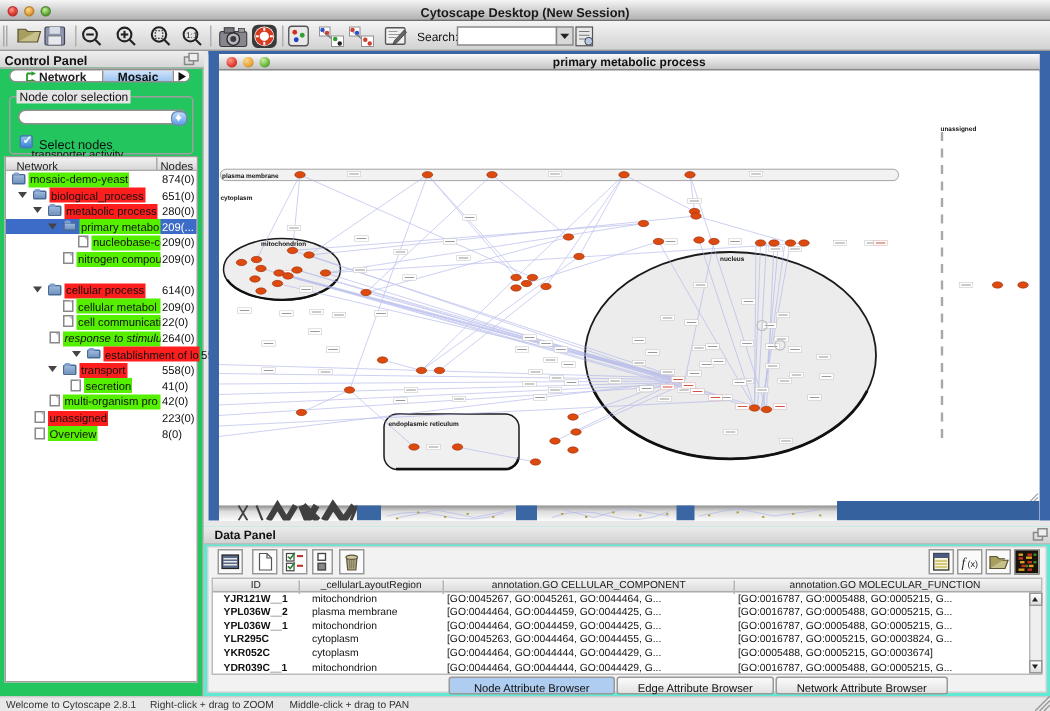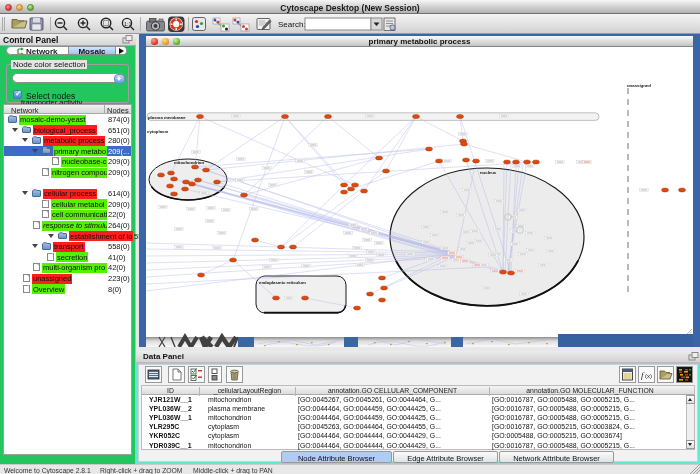--- a/index.html
+++ b/index.html
@@ -75,21 +75,21 @@
 #dthead { position:absolute; left:0; top:0; width:552px; height:9px; background:linear-gradient(#f4f4f4,#dcdcdc); border-bottom:1px solid #aaa; font-size:6.8px; color:#222; }
 #dthead div { position:absolute; top:0.5px; text-align:center; border-right:1px solid #b5b5b5; height:9px; }
 .drow { position:absolute; left:0; width:552px; height:9.15px; font-size:6.9px; color:#111; white-space:nowrap; }
 .drow b { position:absolute; left:7px; top:0.6px; }
 .drow .c2 { position:absolute; left:66px; top:0.6px; }
 .drow .c3 { position:absolute; left:156px; top:0.6px; }
 .drow .c4 { position:absolute; left:350px; top:0.6px; }
 
 
 #btabs { left:0; top:451px; width:700px; height:13px; }
-.btab { position:absolute; top:0; height:12px; border:1px solid #999; border-radius:2px; background:linear-gradient(#fbfbfb,#e2e2e2); font-size:7.5px; color:#111; text-align:center; padding-top:1.5px; }
+.btab { position:absolute; top:0; height:12px; border:1px solid #999; border-radius:2px; background:linear-gradient(#fbfbfb,#e2e2e2); font-size:7.5px; color:#111; text-align:center; padding-top:1.5px;margin-left:18px; }
 #btab1 { left:281px; width:111px; background:#aecdf0; }
 #btab2 { left:393px; width:105px; }
 #btab3 { left:499px; width:115px; }
 
 
 #status { left:0; top:464px; width:700px; height:10px; background:#e8e8e8; border-top:1px solid #cbcbcb; font-size:6.8px; color:#333; }
 #status span { position:absolute; top:1.5px; }
 </style>
 </head>
 <body>

